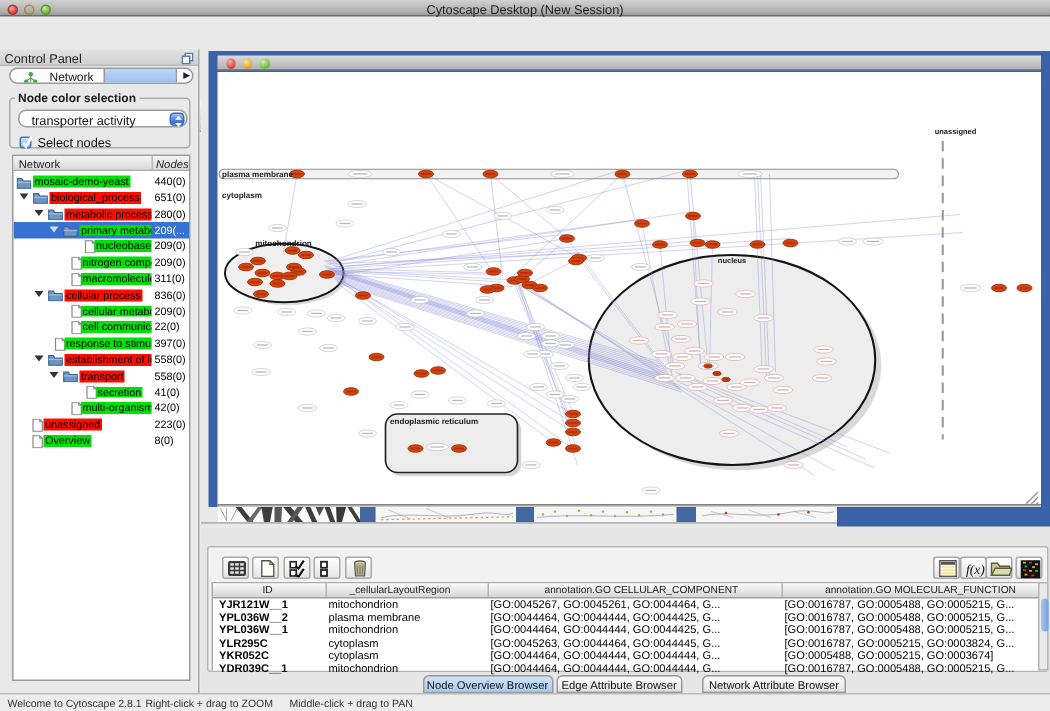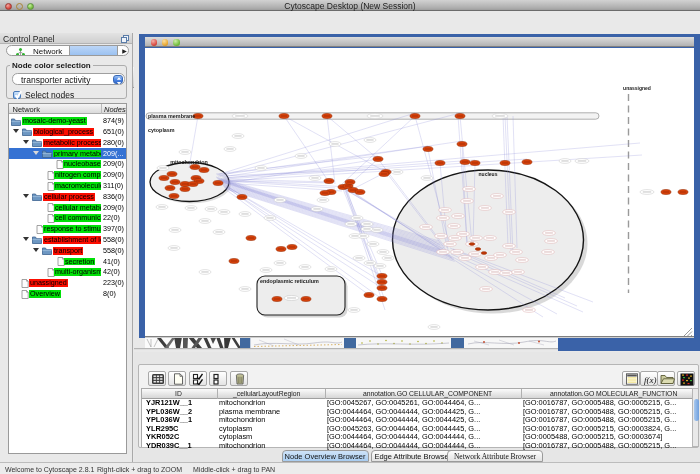--- a/index.html
+++ b/index.html
@@ -71,21 +71,21 @@
 .drow .c1{left:4px;font-weight:bold;}
 .drow .c2{left:77px;}
 .drow .c3{left:185px;}
 .drow .c4{left:381px;}
 #dscroll{position:absolute;left:553px;top:23px;width:7px;height:59px;background:#e9e9e9;border:1px solid #b5b5b5;}
 #dthumb{position:absolute;left:0.5px;top:10px;width:5px;height:22px;border-radius:2.5px;background:linear-gradient(90deg,#a8c8ee,#6f9fdd);}
 
 .btab{position:absolute;top:84.5px;height:12.5px;background:linear-gradient(#fdfdfd,#e2e2e2);border:1px solid #9a9a9a;border-radius:4px 4px 0 0;font-size:7.5px;color:#111;text-align:center;line-height:12px;}
 #btab1{left:142.5px;width:87px;background:linear-gradient(#cfe3f8,#a8ccf0);}
 #btab2{left:231.5px;width:84.5px;}
-#btab3{left:308px;width:96px;font-family:Liberation Serif, serif;}
+#btab3{left:329px;width:96px;}
 
 #status{left:0;top:462px;width:700px;height:12px;background:#ececec;border-top:1px solid #bcbcbc;font-size:7px;color:#333;}
 #status span{position:absolute;top:2.5px;}
 </style></head>
 <body>
 <div class="abs" id="mactitle">
   <div class="mbtn" style="left:5px;background:radial-gradient(circle at 35% 30%,#f0a9a4,#dd4b42 60%,#b03028);border:0.5px solid #9a3b34;"></div>
   <div class="mbtn" style="left:16px;background:radial-gradient(circle at 35% 30%,#fbe3a8,#e9af39 60%,#c08a20;);border:0.5px solid #ab8434;"></div>
   <div class="mbtn" style="left:27px;background:radial-gradient(circle at 35% 30%,#c9f0a5,#7cc043 60%,#5a9a28);border:0.5px solid #5e9142;"></div>
   <div class="t">Cytoscape Desktop (New Session)</div>
@@ -242,21 +242,21 @@
         <span class="n2">Nodes</span>
         <div class="vd"></div>
       </div>
     <div id="tree">
         <div class="trow" style="top:1.0px">
           <svg style="position:absolute;left:2px;top:1.5px" width="10" height="8" viewBox="0 0 10 8">
             <path d="M0.5 2 L0.5 7.5 L9.5 7.5 L9.5 2.7 L4.5 2.7 L3.5 1 L0.5 1 Z" fill="#6d97c2" stroke="#3c6290" stroke-width="0.8"></path>
             <path d="M0.5 3.6 L9.5 3.6" stroke="#9fc0dd" stroke-width="0.8"></path>
           </svg>
           <span class="lab gbg" style="left:13px;max-width:79px;overflow:hidden;">mosaic-demo-yeast</span>
-          <span class="val" style="">874(9)</span>
+          <span class="val" style="">440(0)</span>
         </div>
         <div class="trow" style="top:11.8px">
           <div class="tri" style="left:4px;"></div>
           <svg style="position:absolute;left:13px;top:1.5px" width="10" height="8" viewBox="0 0 10 8">
             <path d="M0.5 2 L0.5 7.5 L9.5 7.5 L9.5 2.7 L4.5 2.7 L3.5 1 L0.5 1 Z" fill="#6d97c2" stroke="#3c6290" stroke-width="0.8"></path>
             <path d="M0.5 3.6 L9.5 3.6" stroke="#9fc0dd" stroke-width="0.8"></path>
           </svg>
           <span class="lab rbg" style="left:24px;max-width:68px;overflow:hidden;">biological_process</span>
           <span class="val" style="">651(0)</span>
         </div>

